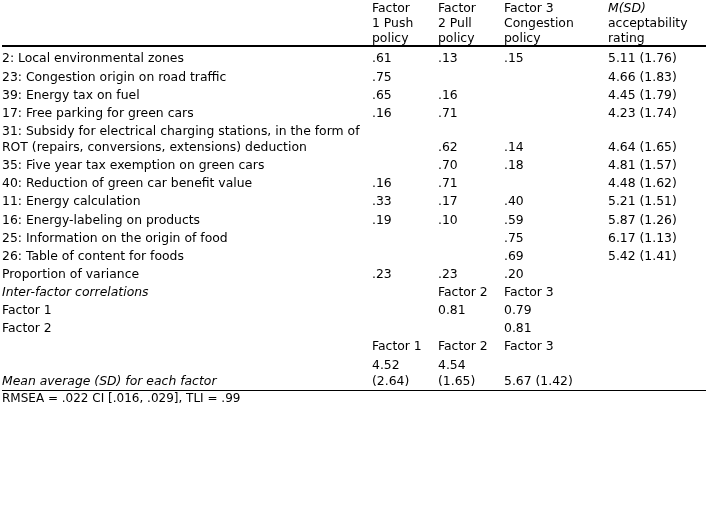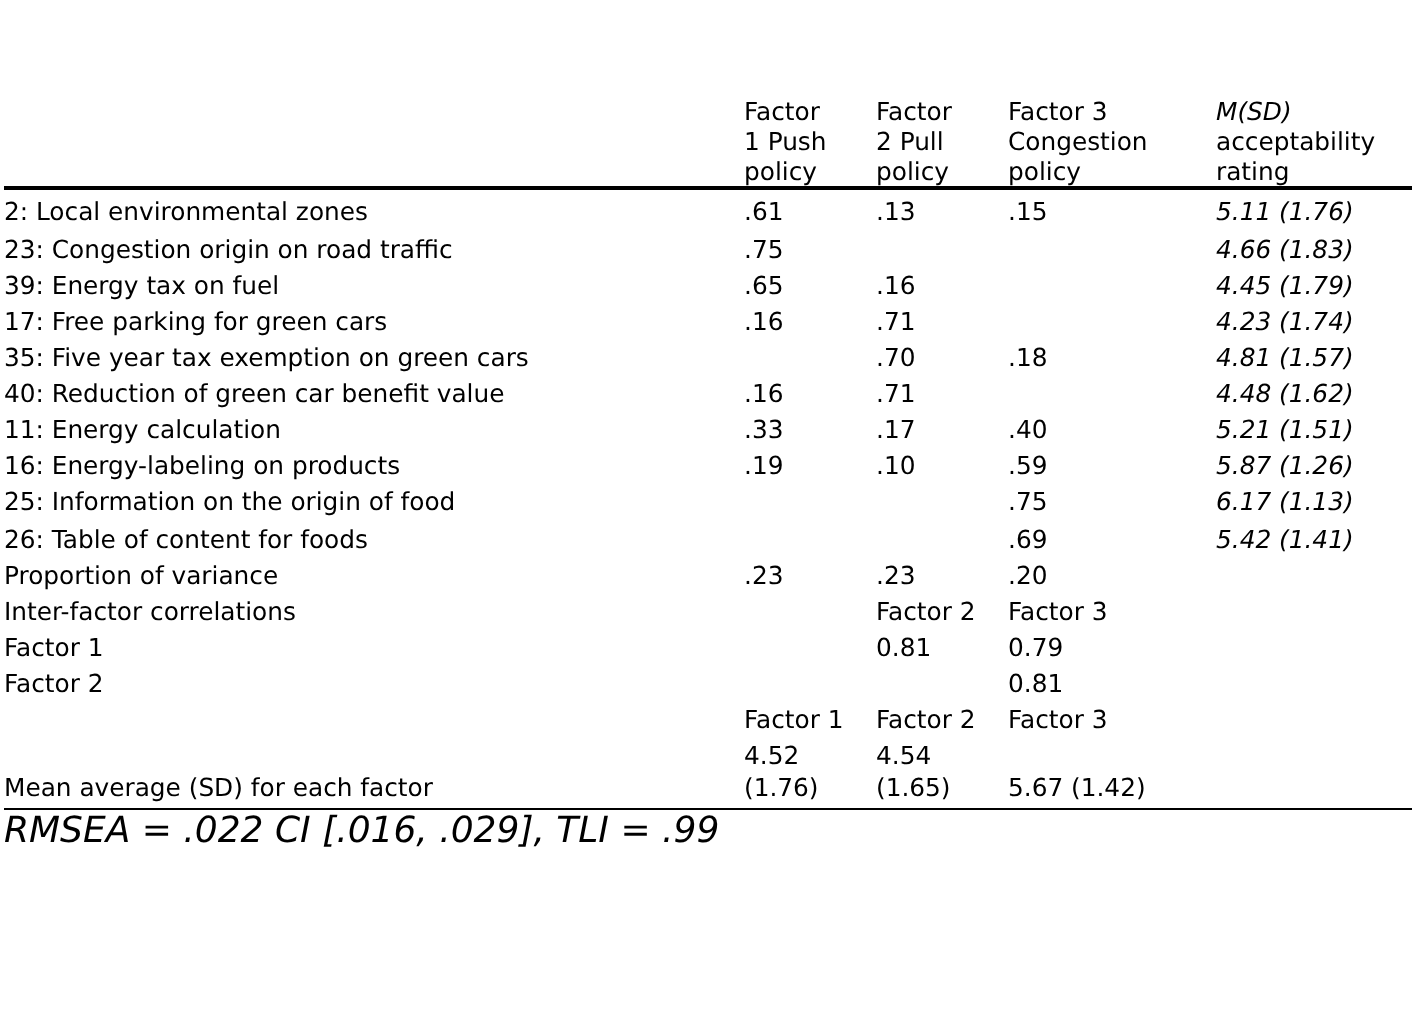--- a/index.html
+++ b/index.html
@@ -12,21 +12,20 @@
     height: 513px;
     font-family: "DejaVu Sans", "Liberation Sans", sans-serif;
     color: #000000;
     font-size: 12.4px;
     overflow: hidden;
   }
   .table-wrap {
     width: 708px;
     box-sizing: border-box;
     padding: 0 2px;
-    margin-top: 48px;
   }
   table.factor-table {
     border-collapse: collapse;
     width: 704px;
     table-layout: fixed;
   }
   table.factor-table td, table.factor-table th {
     padding: 0;
     vertical-align: bottom;
     font-weight: normal;
@@ -53,30 +52,28 @@
 
   tbody.body-rows td {
     padding: 1.0px 0 1.0px 0;
     line-height: 1.30;
   }
   td.num {
     text-align: center;
   }
   td.msd {
     text-align: center;
-    font-style: italic;
   }
   .bold { font-weight: bold; }
-  .ital { }
+  .ital { font-style: italic; }
 
   .item-text { padding-right: 8px; }
   .footnote {
     padding-top: 3px;
-    font-size: 18px;
-    font-style: italic;
+    font-size: 12px;
   }
   .spacer-row td { height: 2px; font-size: 0; line-height: 0; }
 </style>
 </head>
 <body>
 
 <div class="table-wrap">
   <table class="factor-table">
     <colgroup>
       <col class="c-item">
@@ -149,20 +146,27 @@
         <td class="msd">4.45 (1.79)</td>
       </tr>
       <tr>
         <td class="item-text">17: Free parking for green cars</td>
         <td class="num">.16</td>
         <td class="num bold">.71</td>
         <td class="num"></td>
         <td class="msd">4.23 (1.74)</td>
       </tr>
       <tr>
+        <td class="item-text">31: Subsidy for electrical charging stations, in the form of ROT (repairs, conversions, extensions) deduction</td>
+        <td class="num"></td>
+        <td class="num bold">.62</td>
+        <td class="num">.14</td>
+        <td class="msd">4.64 (1.65)</td>
+      </tr>
+      <tr>
         <td class="item-text">35: Five year tax exemption on green cars</td>
         <td class="num"></td>
         <td class="num bold">.70</td>
         <td class="num">.18</td>
         <td class="msd">4.81 (1.57)</td>
       </tr>
       <tr>
         <td class="item-text">40: Reduction of green car benefit value</td>
         <td class="num">.16</td>
         <td class="num bold">.71</td>
@@ -232,21 +236,21 @@
         <td class="item-text"></td>
         <td class="num">Factor 1</td>
         <td class="num">Factor 2</td>
         <td class="num">Factor 3</td>
         <td class="msd"></td>
       </tr>
       <tr>
         <td class="item-text ital">Mean average (SD) for each factor</td>
         <td class="num">
           <span>4.52</span><br>
-          <span>(1.76)</span>
+          <span>(2.64)</span>
         </td>
         <td class="num">
           <span>4.54</span><br>
           <span>(1.65)</span>
         </td>
         <td class="num">
           <span>5.67 (1.42)</span>
         </td>
         <td class="msd"></td>
       </tr>

